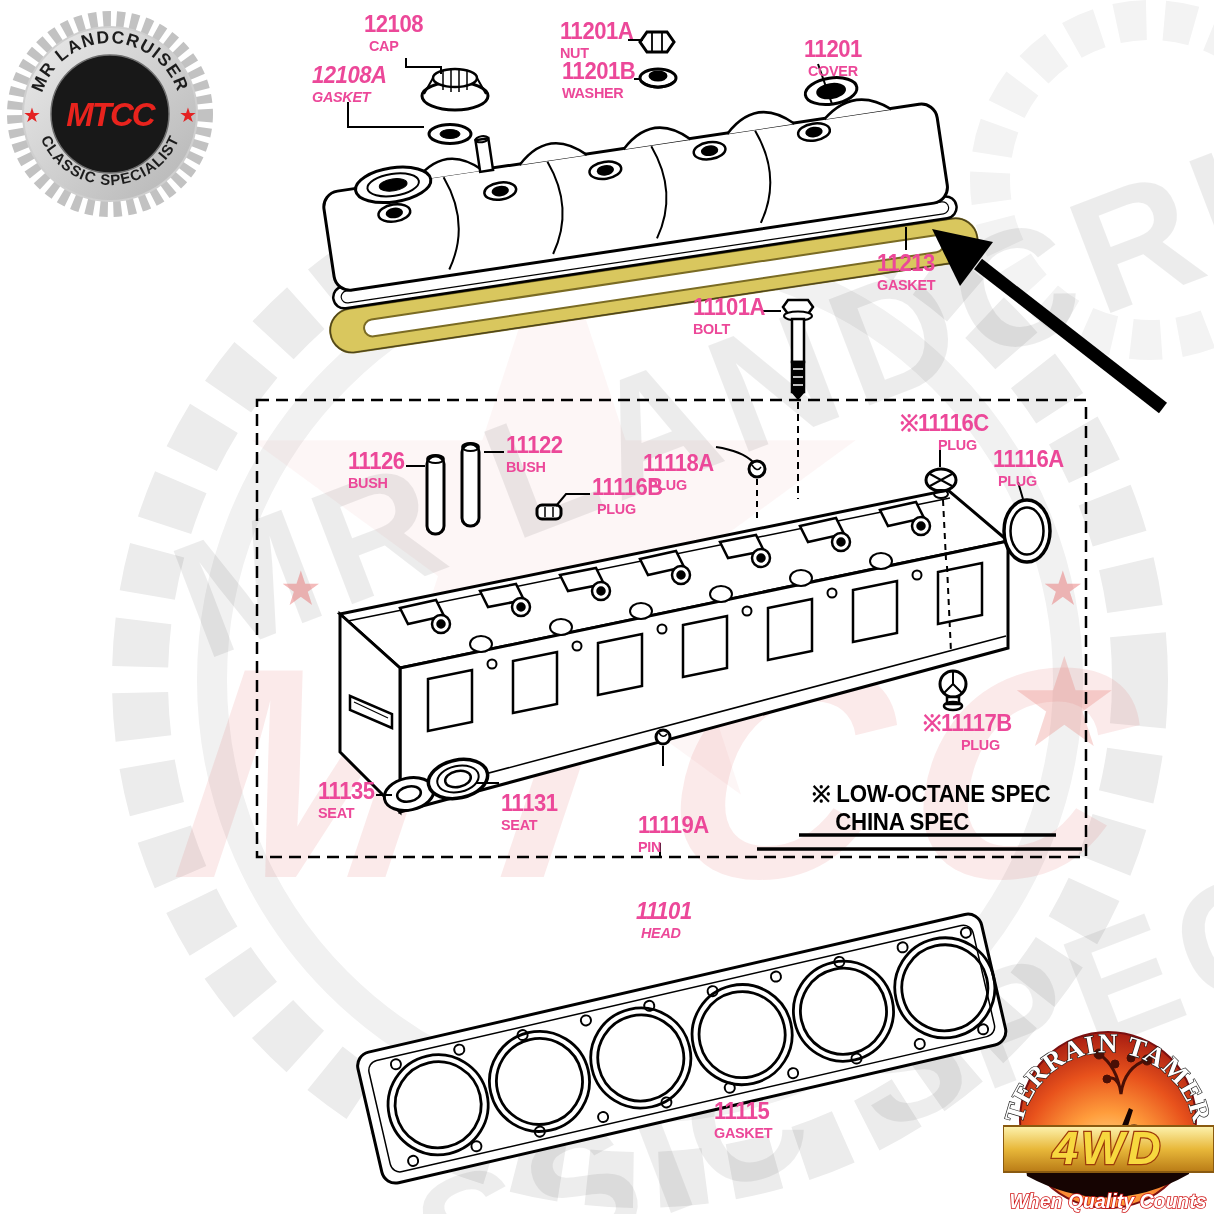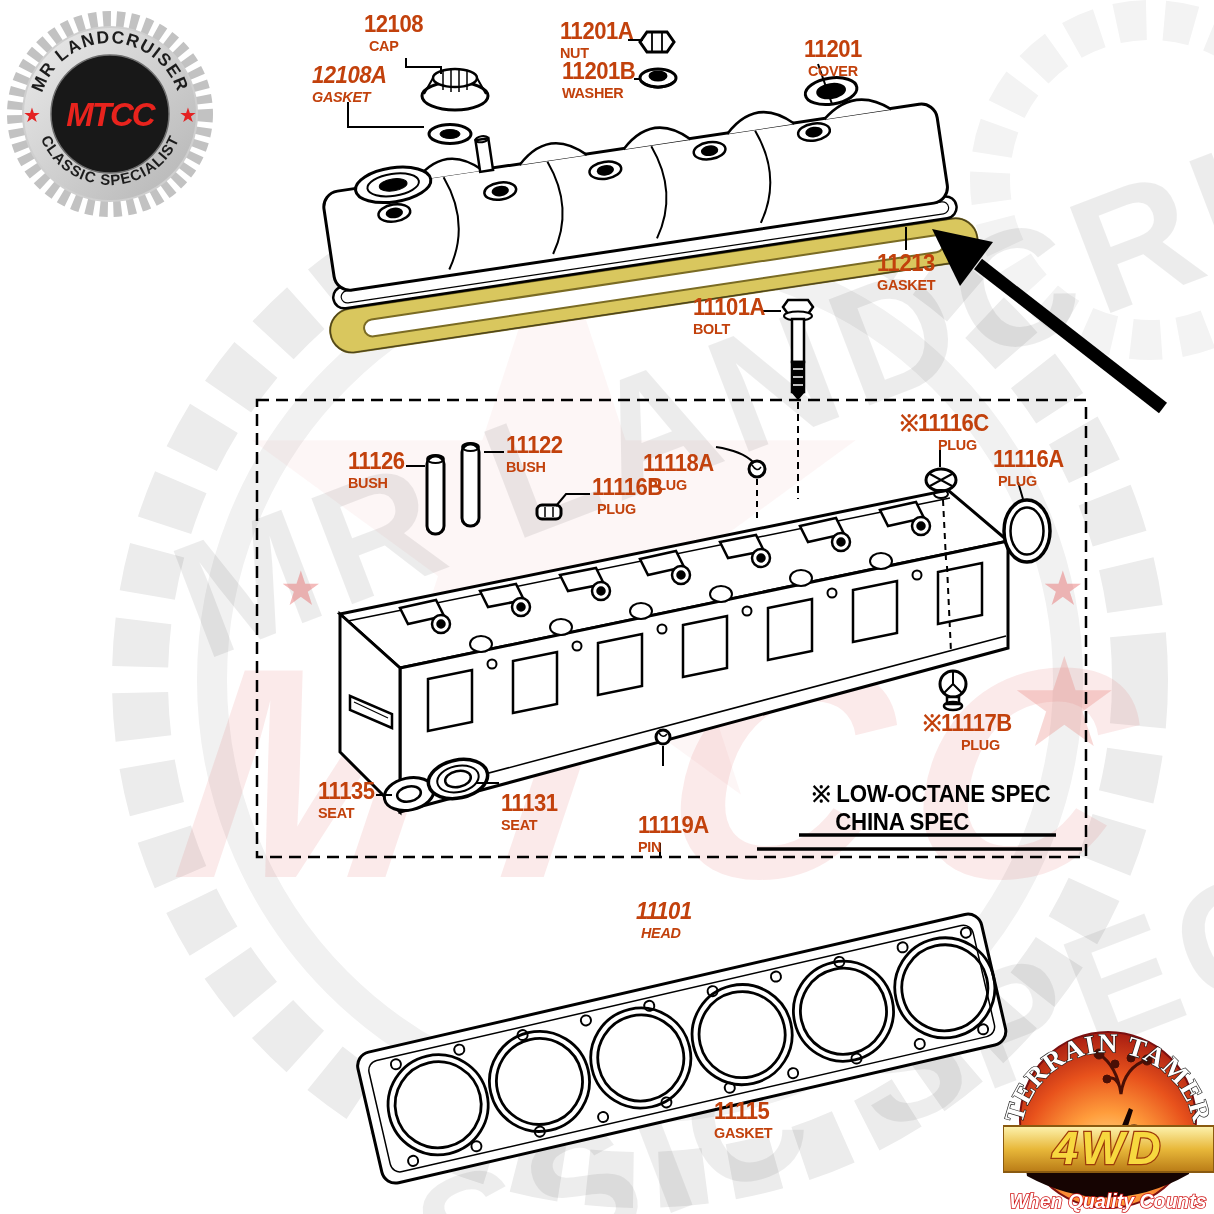--- a/index.html
+++ b/index.html
@@ -14,21 +14,21 @@
       transform:rotate(-21deg);transform-origin:0 0;}
   .wm-logo{left:185px;top:600px;font-size:300px;font-style:italic;letter-spacing:26px;
       color:rgba(222,85,80,0.12);transform:skewX(-8deg);}
   .wm-star-giant{left:240px;top:170px;font-size:700px;color:rgba(243,185,185,0.13);line-height:1;}
   .wm-star-big{left:1015px;top:648px;font-size:110px;color:rgba(232,125,120,0.30);line-height:1;}
   .wm-star-left{left:282px;top:568px;font-size:42px;color:rgba(230,105,105,0.45);line-height:1;}
   .wm-star-right{left:1044px;top:568px;font-size:42px;color:rgba(230,105,105,0.45);line-height:1;}
   
   #diagram-svg{position:absolute;left:0;top:0;z-index:1;}
   
-  .plabel{position:absolute;z-index:5;color:#c2410c;font-weight:bold;line-height:1;white-space:nowrap;}
+  .plabel{position:absolute;z-index:5;color:#ec4899;font-weight:bold;line-height:1;white-space:nowrap;}
   .plabel .num{display:block;font-size:23px;letter-spacing:-0.5px;transform:scaleX(.96);transform-origin:left;}
   .plabel .name{display:block;font-size:15px;margin-top:2px;letter-spacing:-0.3px;transform:scaleX(.96);transform-origin:left;}
   .plabel .name.ind{margin-left:38px;}
   .plabel .name.ind2{margin-left:5px;}
   .spec-note{position:absolute;left:812px;top:781px;z-index:5;font-weight:bold;font-size:23px;
       line-height:1.2;color:#000;letter-spacing:-0.3px;transform:scaleX(.97);transform-origin:left;}
   .spec-note .l2{margin-left:24px;}
   .page-code{position:absolute;left:936px;top:1228px;z-index:5;font-weight:bold;font-size:21px;
       letter-spacing:3px;color:#111;}
   

